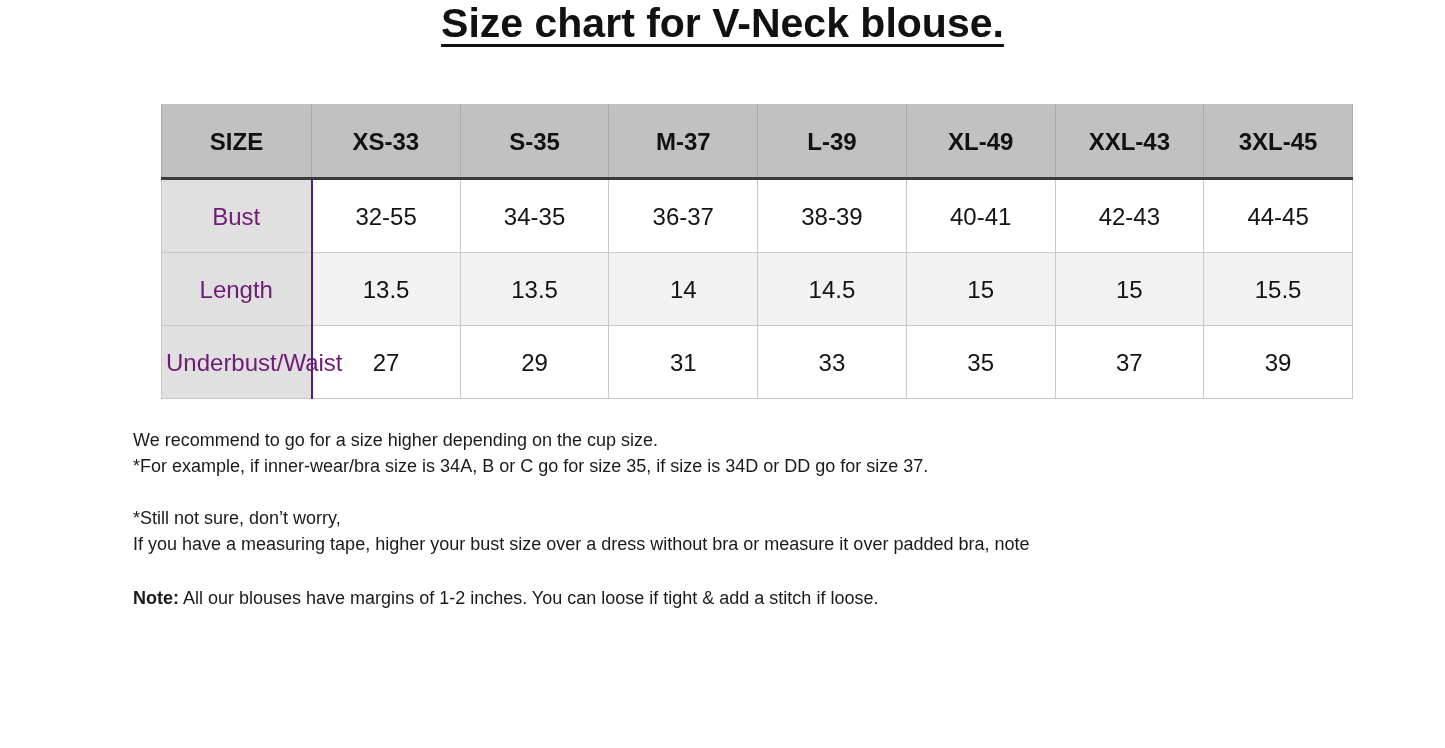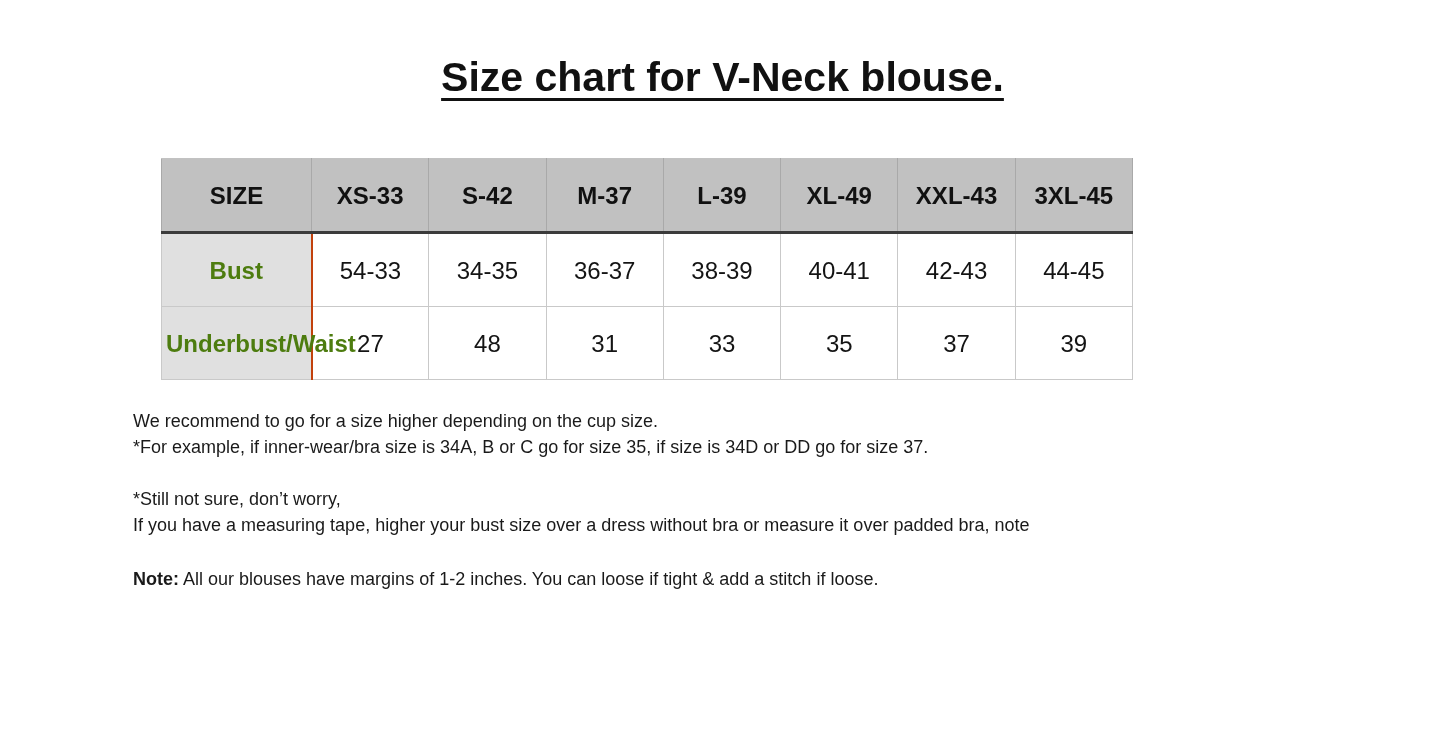--- a/index.html
+++ b/index.html
@@ -11,35 +11,34 @@
   }
   .page {
     position: relative;
     width: 1445px;
     height: 748px;
     background: #ffffff;
     overflow: hidden;
   }
   .title {
     margin: 0;
-    padding-top: 54px;
     text-align: center;
     font-size: 41px;
     font-weight: bold;
     letter-spacing: 0px;
     text-decoration: underline;
     text-decoration-thickness: 3px;
     text-underline-offset: 7px;
     color: #111111;
   }
   table.size-chart {
     border-collapse: collapse;
     table-layout: fixed;
     margin: 57px 0 0 161px;
-    width: 972px;
+    width: 1192px;
   }
   table.size-chart col.label-col { width: 150px; }
   table.size-chart th,
   table.size-chart td {
     height: 72px;
     text-align: center;
     vertical-align: middle;
     font-size: 24px;
     border: 1px solid #c9c9c9;
     padding: 0 4px;
@@ -48,23 +47,23 @@
   table.size-chart th {
     background: #c1c1c1;
     font-weight: bold;
     border: 1px solid #a9a9a9;
     border-top: 1px solid #c2c2c2;
     border-bottom: 3px solid #3b3b3b;
     color: #111111;
   }
   table.size-chart td.row-label {
     background: #e0e0e0;
-    font-weight: bold;
-    border-right: 2px solid #c2410c;
-    color: #4d7c0f;
+    font-weight: normal;
+    border-right: 2px solid #4c1d95;
+    color: #701a75;
   }
   table.size-chart tr.alt td { background: #f2f2f2; }
   table.size-chart tr.alt td.row-label { background: #e0e0e0; }
   .notes {
     margin: 28px 0 0 133px;
     font-size: 18px;
     line-height: 26px;
     color: #1a1a1a;
   }
   .notes .para { margin: 0 0 26px 0; }
@@ -87,43 +86,53 @@
         <col>
         <col>
         <col>
         <col>
         <col>
     </colgroup>
     <thead>
       <tr>
         <th>SIZE</th>
         <th>XS-33</th>
-        <th>S-42</th>
+        <th>S-35</th>
         <th>M-37</th>
         <th>L-39</th>
         <th>XL-49</th>
         <th>XXL-43</th>
         <th>3XL-45</th>
       </tr>
     </thead>
     <tbody>
       <tr>
         <td class="row-label">Bust</td>
-        <td>54-33</td>
+        <td>32-55</td>
         <td>34-35</td>
         <td>36-37</td>
         <td>38-39</td>
         <td>40-41</td>
         <td>42-43</td>
         <td>44-45</td>
       </tr>
+      <tr class="alt">
+        <td class="row-label">Length</td>
+        <td>13.5</td>
+        <td>13.5</td>
+        <td>14</td>
+        <td>14.5</td>
+        <td>15</td>
+        <td>15</td>
+        <td>15.5</td>
+      </tr>
       <tr>
         <td class="row-label">Underbust/Waist</td>
         <td>27</td>
-        <td>48</td>
+        <td>29</td>
         <td>31</td>
         <td>33</td>
         <td>35</td>
         <td>37</td>
         <td>39</td>
       </tr>
     </tbody>
   </table>
 
   <div class="notes">

